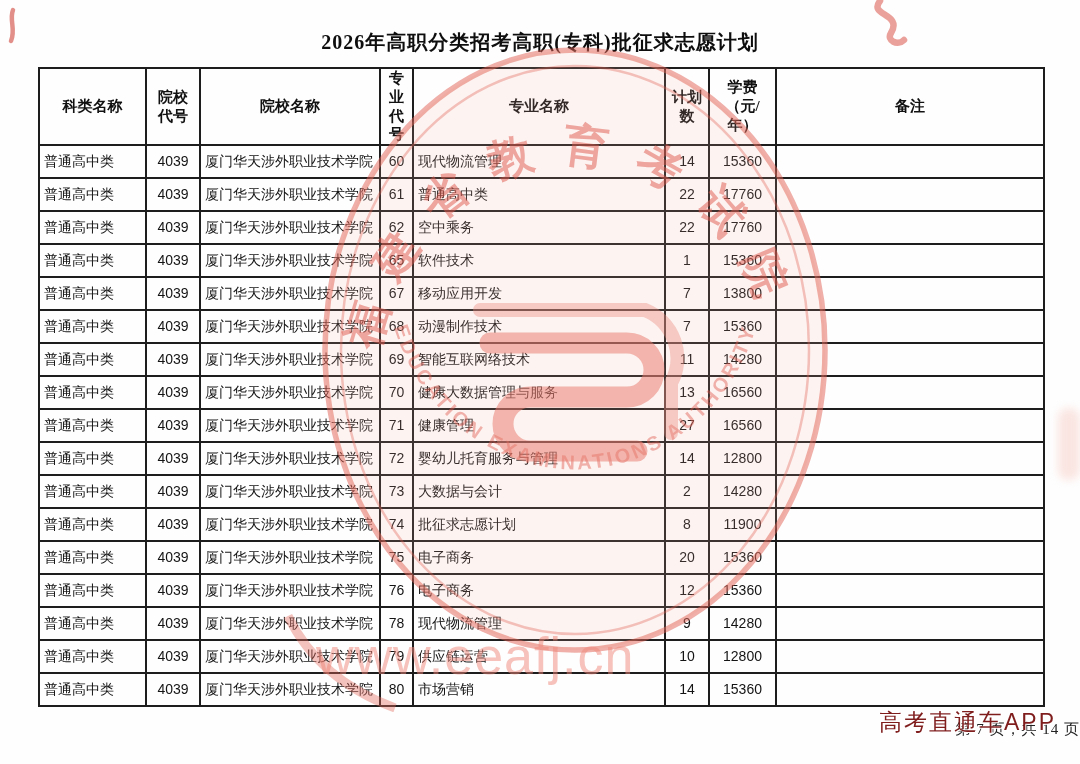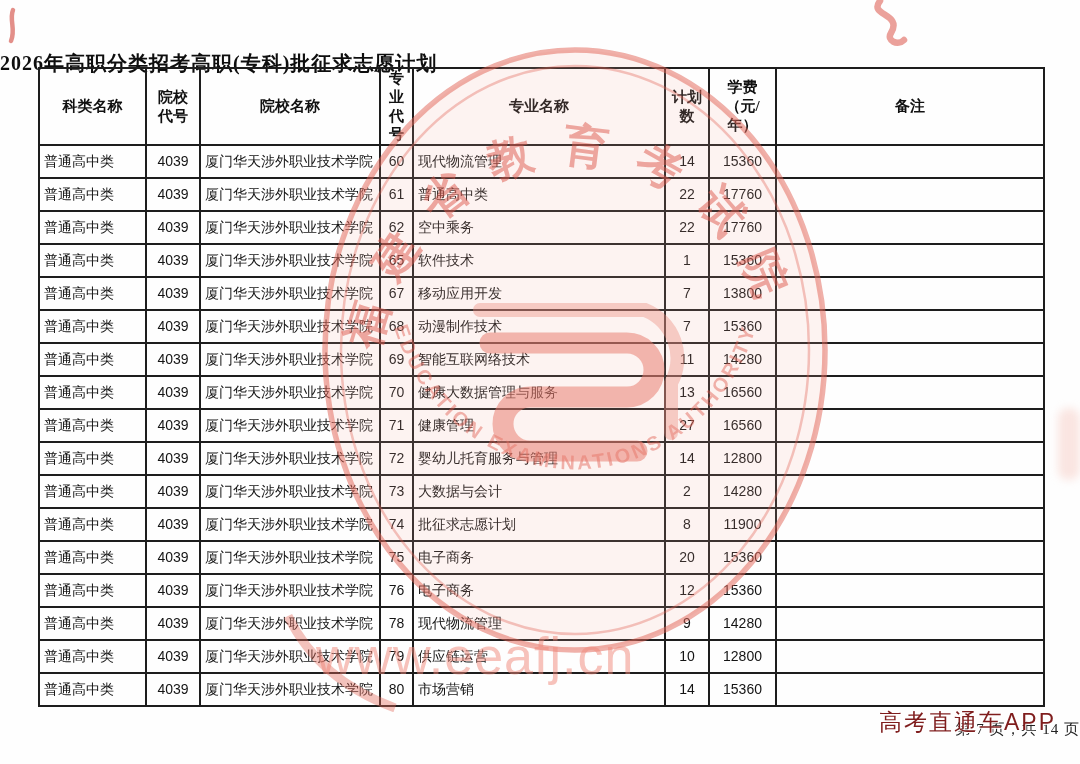--- a/index.html
+++ b/index.html
@@ -2,22 +2,22 @@
 <html><head>
 <meta charset="utf-8">
 <style>
   html,body{margin:0;padding:0;background:#e9e9e9;}
   .page{
     position:relative;width:1080px;height:764px;margin:0 auto;
     background:#fefefe;overflow:hidden;
     font-family:"Liberation Serif","DejaVu Serif",serif;color:#161616;
   }
   .title{
-    position:absolute;top:29px;left:0;width:100%;text-align:left;
-    font-size:20px;font-weight:bold;letter-spacing:1px;color:#0e0e0e;margin-top:21px;
+    position:absolute;top:29px;left:0;width:100%;text-align:center;
+    font-size:20px;font-weight:bold;letter-spacing:1px;color:#0e0e0e;
   }
   table.plan{
     position:absolute;left:38px;top:67px;width:1005px;
     border-collapse:collapse;table-layout:fixed;
   }
   table.plan th,table.plan td{
     border:2px solid #1d1d1d;overflow:hidden;
   }
   table.plan th{
     height:39px;font-size:15px;font-weight:bold;text-align:center;

